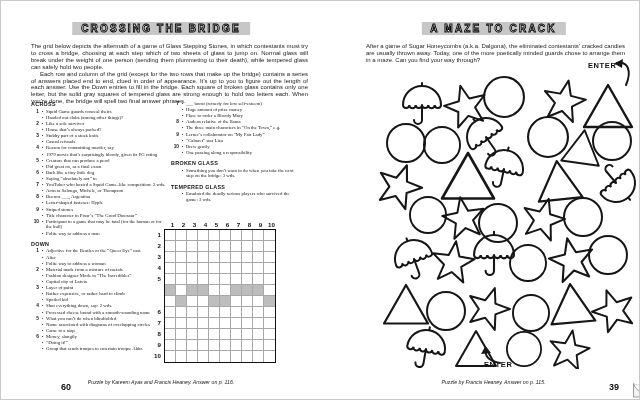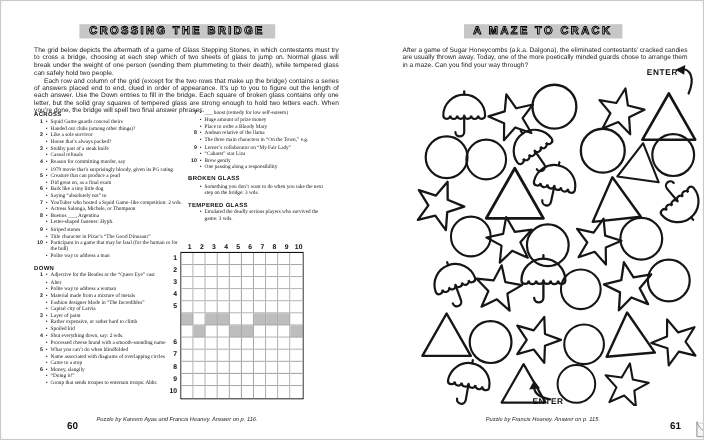--- a/index.html
+++ b/index.html
@@ -556,16 +556,16 @@
         <use href="#sh-circle" xlink:href="#sh-circle" transform="translate(170,292) rotate(0) scale(0.9)"></use>
         <use href="#sh-star" xlink:href="#sh-star" transform="translate(215,294) rotate(10) scale(0.95)"></use>
       </svg>
 
     <svg id="page-curl" viewBox="0 0 22 22">
       <path d="M21,21 C14,19.5 6.5,15.5 3.5,7.5 L3.5,21 Z" fill="#f3f3f3" stroke="#8d8d8d" stroke-width="0.9"></path>
       <path d="M3.5,7.5 C8,9.5 14,10 21,8" fill="none" stroke="#bdbdbd" stroke-width="0.6"></path>
     </svg>
 
     <div class="credit">Puzzle by Francis Heaney. Answer on p. 115.</div>
-    <div class="pagenum pn-right">61</div>
+    <div class="pagenum pn-right">39</div>
   </div>
 
 </div>
 
 </body></html>

